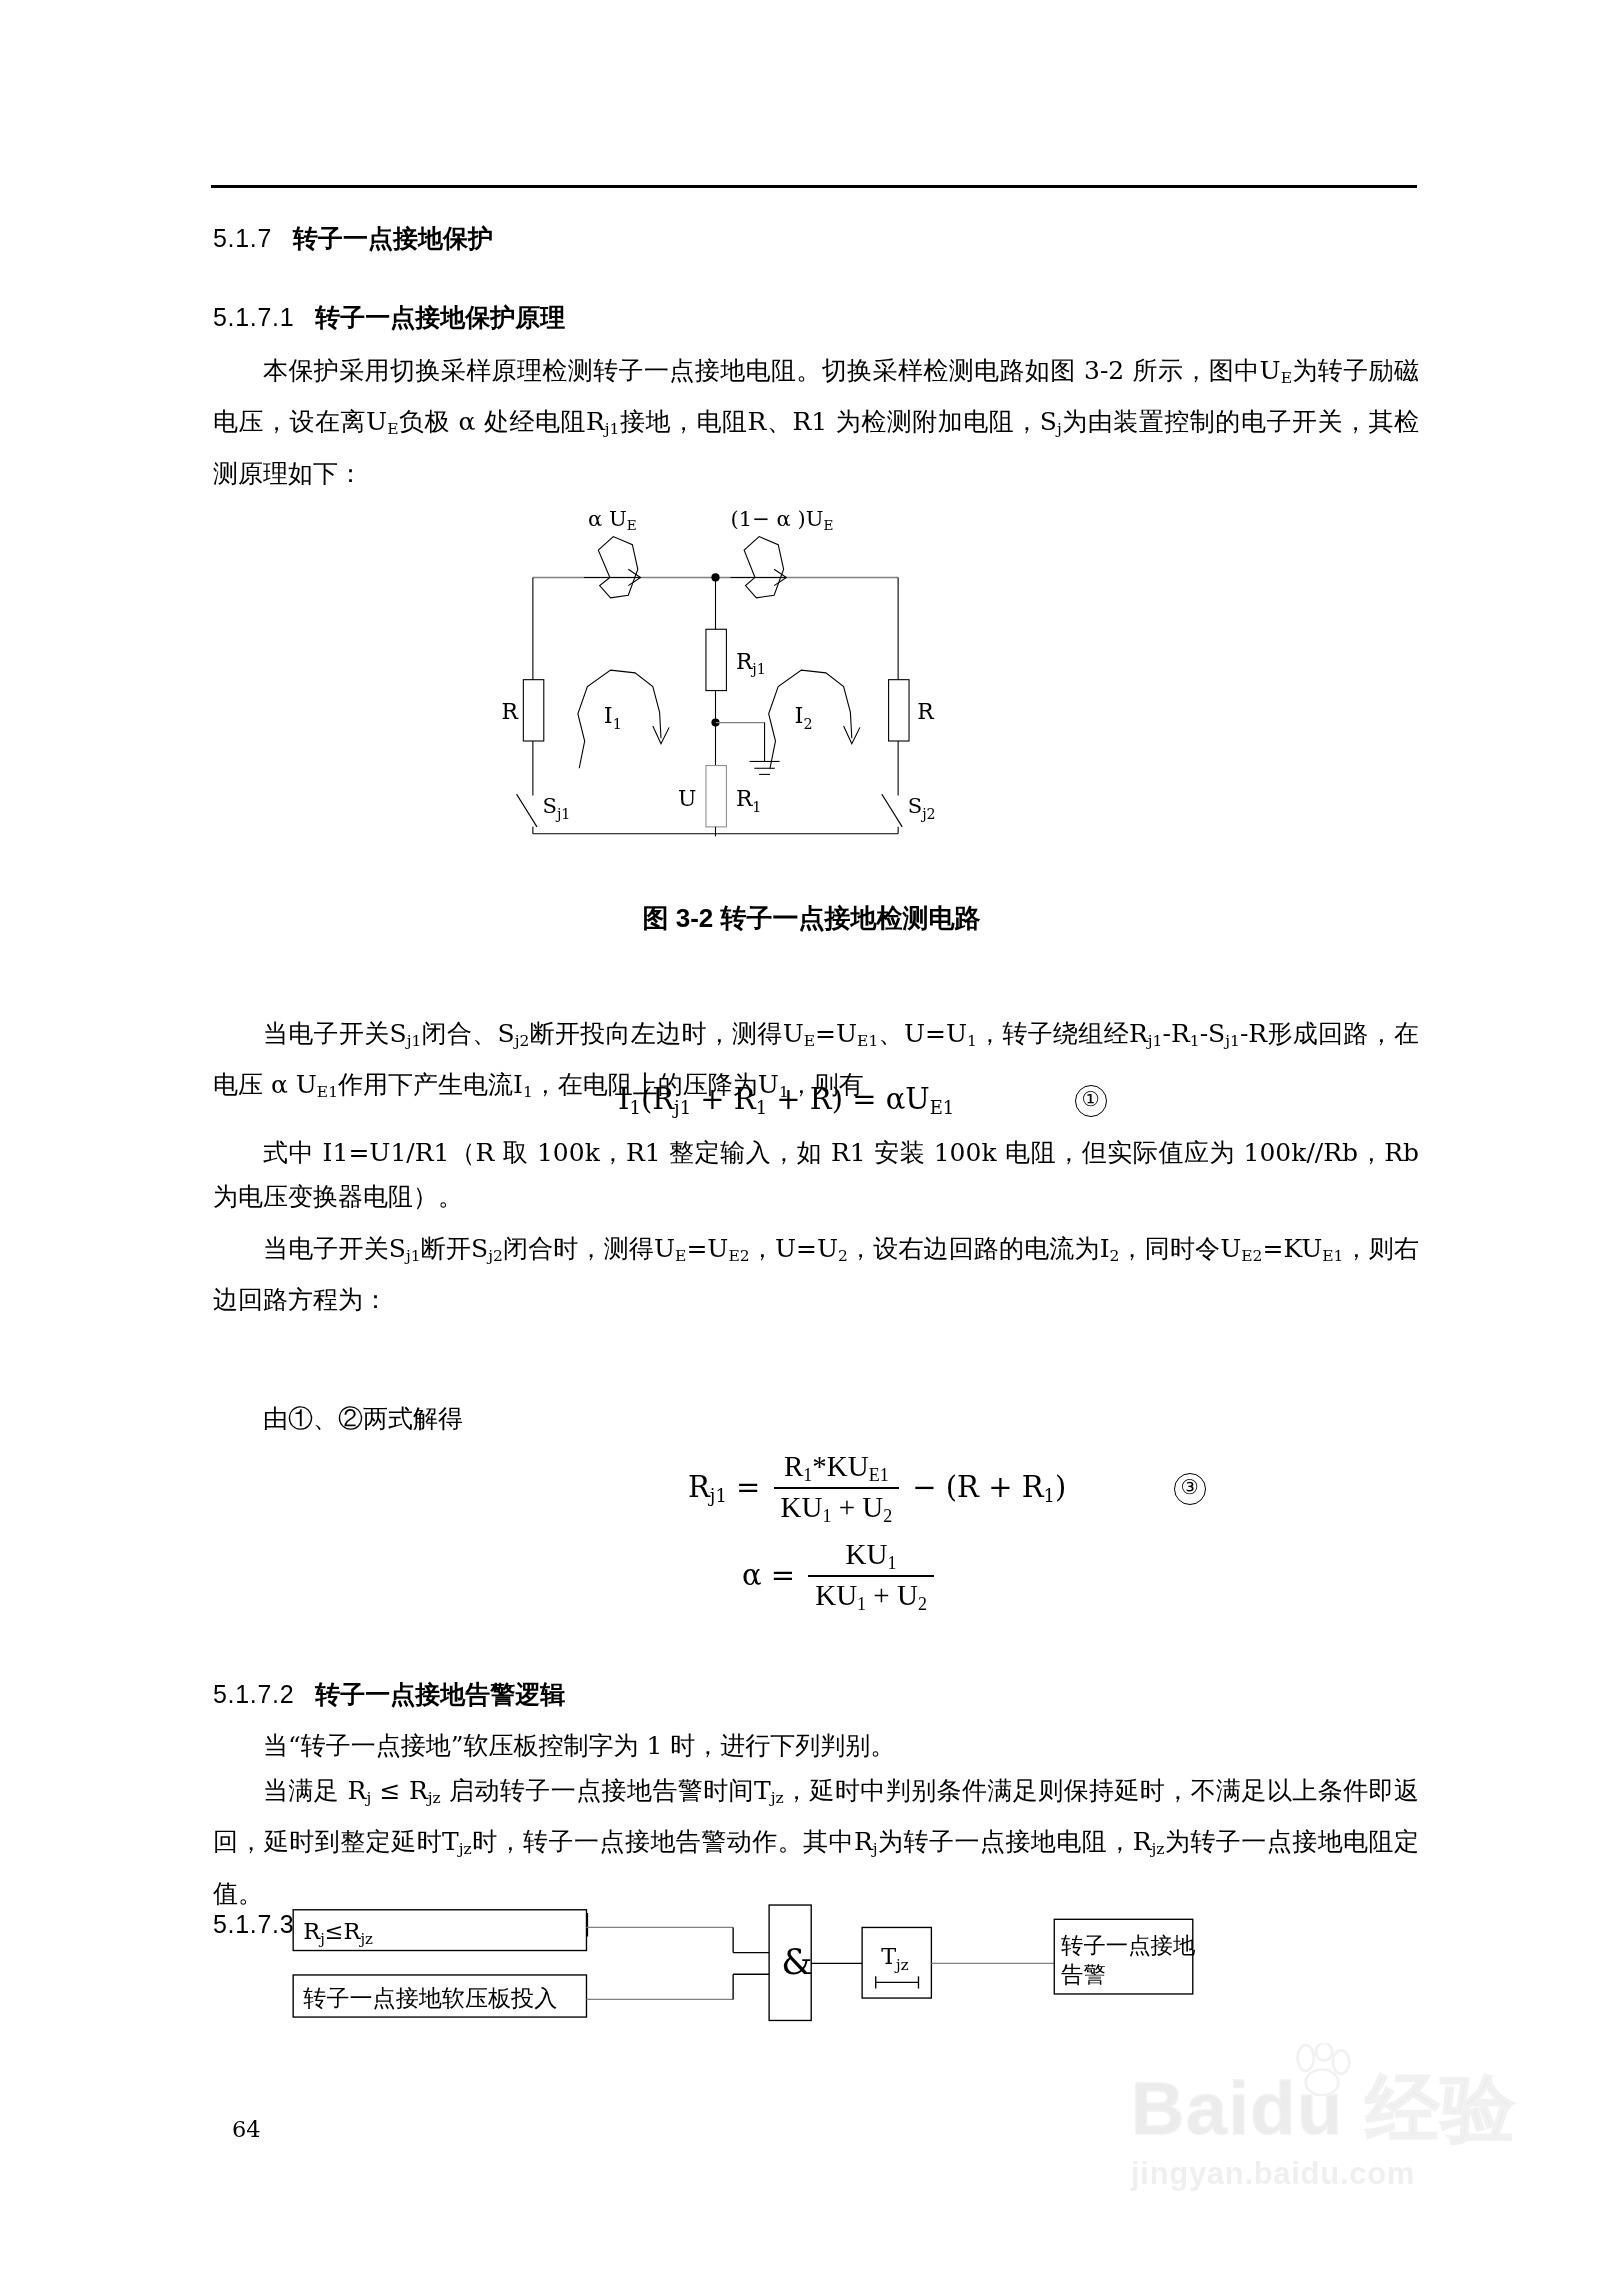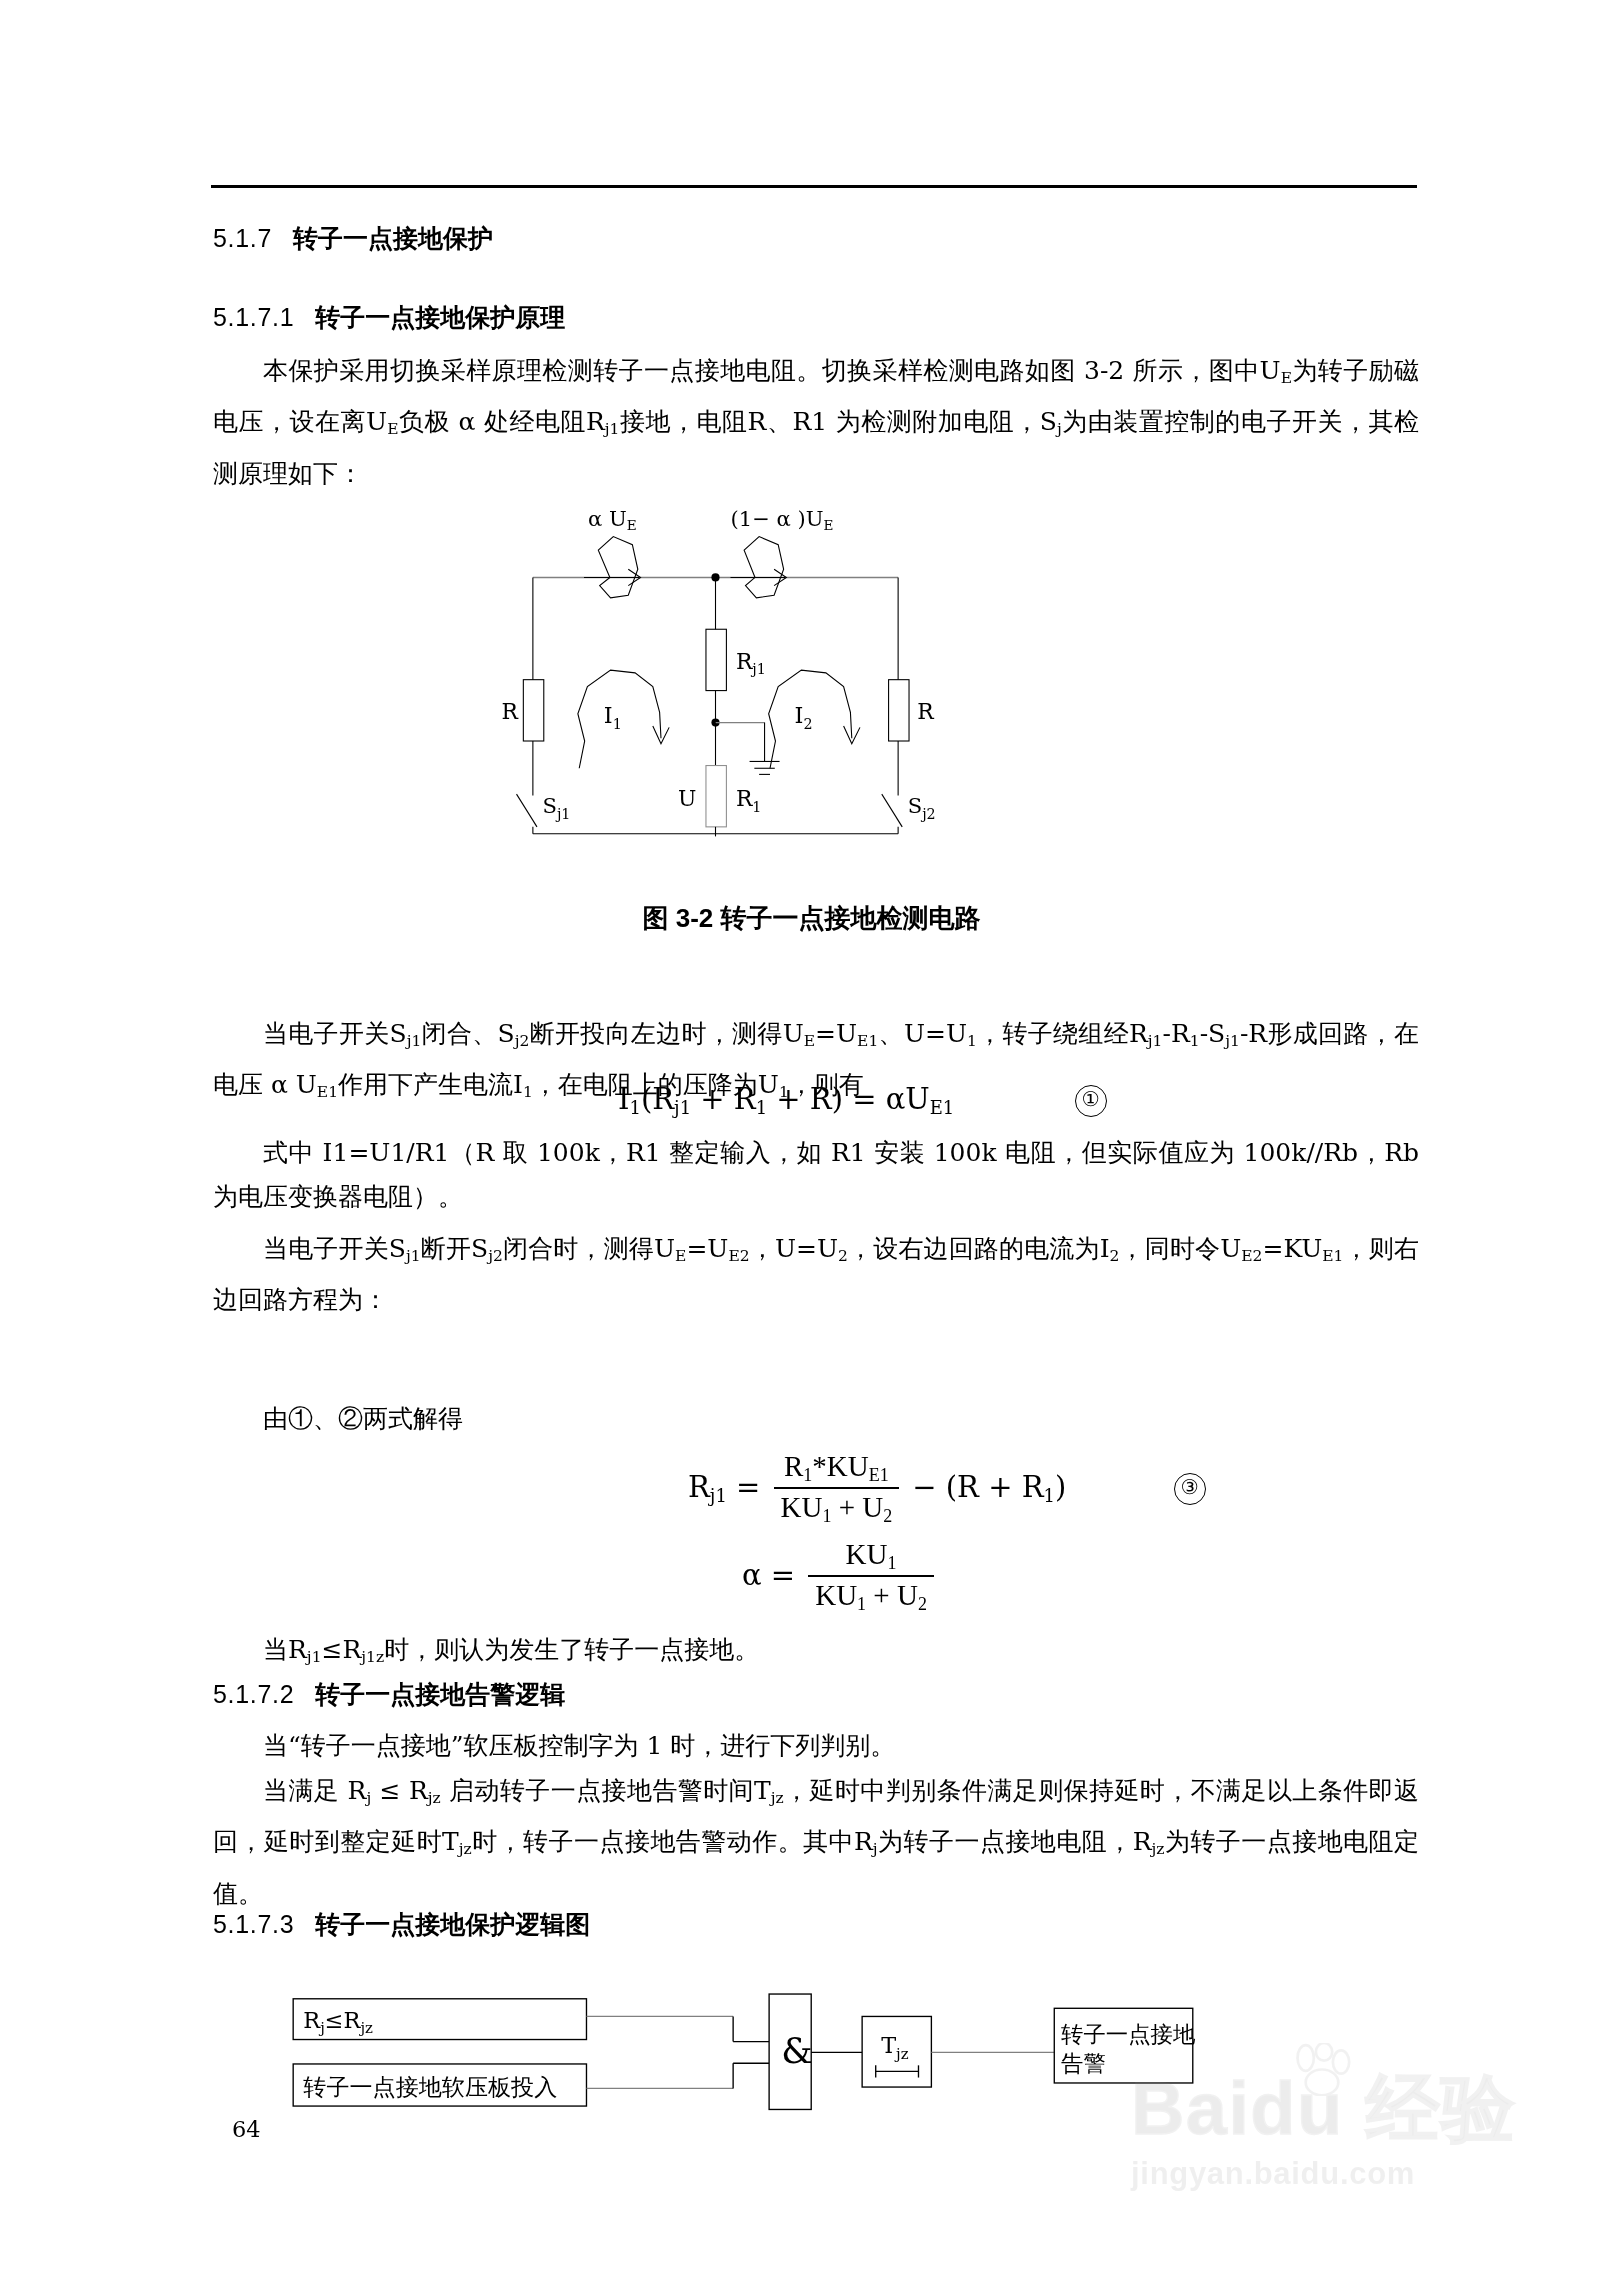--- a/index.html
+++ b/index.html
@@ -73,21 +73,21 @@
   }
   .frac .top { display:block; padding:0 6.8px 1.4px; }
   .frac .bar { display:block; border-top:2px solid #000; }
   .frac .bot { display:block; padding:2px 6.8px 0; }
 
   
   .circuit { position:absolute; left:477px; top:501px; width:477px; height:341px; }
   .circuit svg { display:block; }
 
   
-  .logic { position:absolute; left:273px; top:1992px; width:1090px; height:129px; }
+  .logic { position:absolute; left:273px; top:1903px; width:1090px; height:129px; }
   .logic svg { display:block; }
 
   
   .pageno {
     position:absolute; left:232px; top:2116px;
     font-size:22.5px;
     font-family:"DejaVu Serif","Liberation Serif",serif;
   }
 
   
@@ -249,23 +249,20 @@
 
   <div class="eq" style="left:742px; top:1538px;">
     <span>α =</span>
     <span class="frac">
       <span class="top">KU<sub>1</sub></span>
       <span class="bar"></span>
       <span class="bot">KU<sub>1</sub> + U<sub>2</sub></span>
     </span>
   </div>
 
-  <div class="para indent" style="top:1628px;">
-    当R<sub>j1</sub>≤R<sub>j1z</sub>时，则认为发生了转子一点接地。
-  </div>
 
   <div class="h3" style="top:1678px;">
     <span class="num">5.1.7.2</span>&nbsp;&nbsp;
     <span>转子一点接地告警逻辑</span>
   </div>
 
   <div class="para indent" style="top:1724px;">当“转子一点接地”软压板控制字为 1 时，进行下列判别。</div>
 
   <div class="para indent" style="top:1769px;">
     当满足 R<sub>j</sub> ≤ R<sub>jz</sub> 启动转子一点接地告警时间T<sub>jz</sub>，延时中判别条件满足则保持延时，不满足以上条件即返回，延时到整定延时T<sub>jz</sub>时，转子一点接地告警动作。其中R<sub>j</sub>为转子一点接地电阻，R<sub>jz</sub>为转子一点接地电阻定值。

